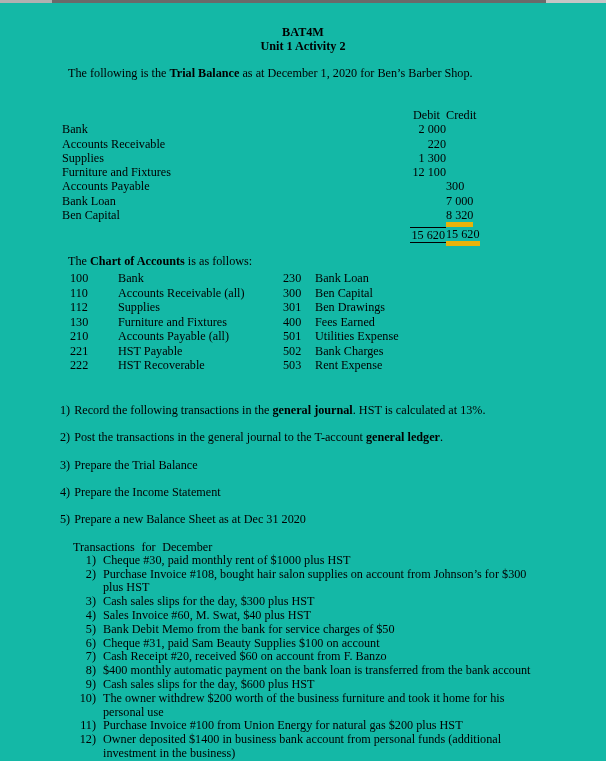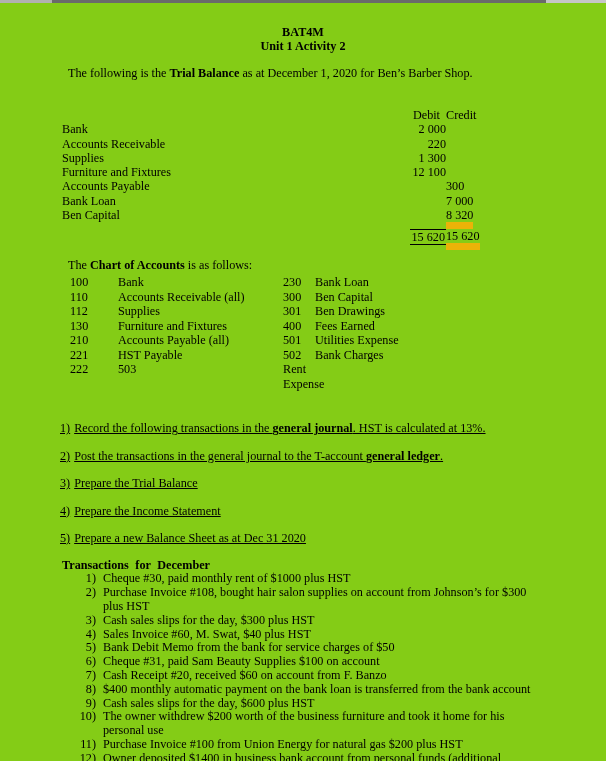--- a/index.html
+++ b/index.html
@@ -1,19 +1,19 @@
 <!DOCTYPE html>
 <html><head>
 <meta charset="utf-8">
 <style>
   html,body{margin:0;padding:0;background:#fff;}
   .page{
     position:relative;
     width:606px;height:761px;
-    background:#84cc16;
+    background:#14b8a6;
     font-family:"Liberation Serif", serif;
     font-size:12.2px;
     color:#000;
     overflow:hidden;
   }
   .top-bar{height:3px;display:flex;width:100%;}
   .top-bar .seg{height:3px;display:block;}
   .seg-a{width:52px;}
   .seg-b{width:494px;}
   .seg-c{flex:1;}
@@ -28,36 +28,36 @@
   }
 
   .intro{margin-top:13px;margin-left:8px;line-height:14px;}
 
   .tb{margin-top:28px;line-height:14.3px;}
   .tb-row{display:flex;}
   .tb-name{flex:1;margin-left:2px;white-space:nowrap;}
   .tb-debit{flex:0 0 80px;text-align:right;white-space:nowrap;}
   .tb-credit{flex:0 0 109px;text-align:left;white-space:nowrap;margin-right:-9px;}
   .tb-head .tb-debit{padding-right:6px;}
-  .u{border-bottom:7px solid #eab308;display:inline-block;line-height:13px;}
+  .u{border-bottom:5px solid #eab308;display:inline-block;line-height:13px;}
   .total-debit{border-top:1px solid #000;border-bottom:1px solid #000;display:inline-block;line-height:13px;padding:1px 1px 0 1px;}
 
   .chart-heading{margin-top:8px;margin-left:8px;line-height:14px;}
   .chart-grid{
     margin-top:3px;margin-left:10px;
     display:grid;
     grid-template-columns:48px 165px 32px 1fr;
     line-height:14.55px;
   }
 
-  .instructions{margin-top:30px;line-height:14px;text-decoration:underline;}
+  .instructions{margin-top:30px;line-height:14px;}
   .instr{margin-bottom:13.4px;}
   .instr .num{margin-right:4px;}
 
-  .txn-heading{font-weight:bold;line-height:14px;word-spacing:3.5px;margin-left:2px;}
+  .txn-heading{font-weight:normal;line-height:14px;word-spacing:3.5px;margin-left:13px;}
   .txn-list{line-height:13.8px;}
   .txn{display:flex;}
   .txn .num{flex:0 0 36px;text-align:right;}
   .txn .txt{flex:1;margin-left:7px;}
 
   .footer-note{font-weight:bold;line-height:14px;margin-left:2px;}
 
   b{font-weight:bold;}
 </style>
 </head>
@@ -149,20 +149,21 @@
         <span>Fees Earned</span>
       <span>210</span>
         <span>Accounts Payable (all)</span>
         <span>501</span>
         <span>Utilities Expense</span>
       <span>221</span>
         <span>HST Payable</span>
         <span>502</span>
         <span>Bank Charges</span>
       <span>222</span>
+        <span>HST Recoverable</span>
         <span>503</span>
         <span>Rent Expense</span>
     </div>
 
     <div class="instructions">
       <div class="instr"><span class="num">1)</span><span>Record the following transactions in the </span><b>general journal</b><span>. HST is calculated at 13%.</span></div>
       <div class="instr"><span class="num">2)</span><span>Post the transactions in the general journal to the T-account </span><b>general ledger</b><span>.</span></div>
       <div class="instr"><span class="num">3)</span><span>Prepare the Trial Balance</span></div>
       <div class="instr"><span class="num">4)</span><span>Prepare the Income Statement</span></div>
       <div class="instr"><span class="num">5)</span><span>Prepare a new Balance Sheet as at Dec 31 2020</span></div>

